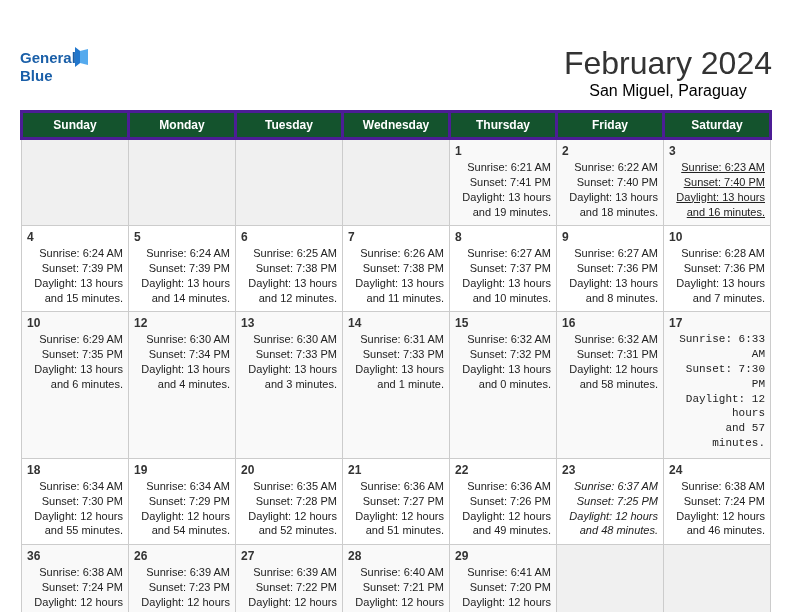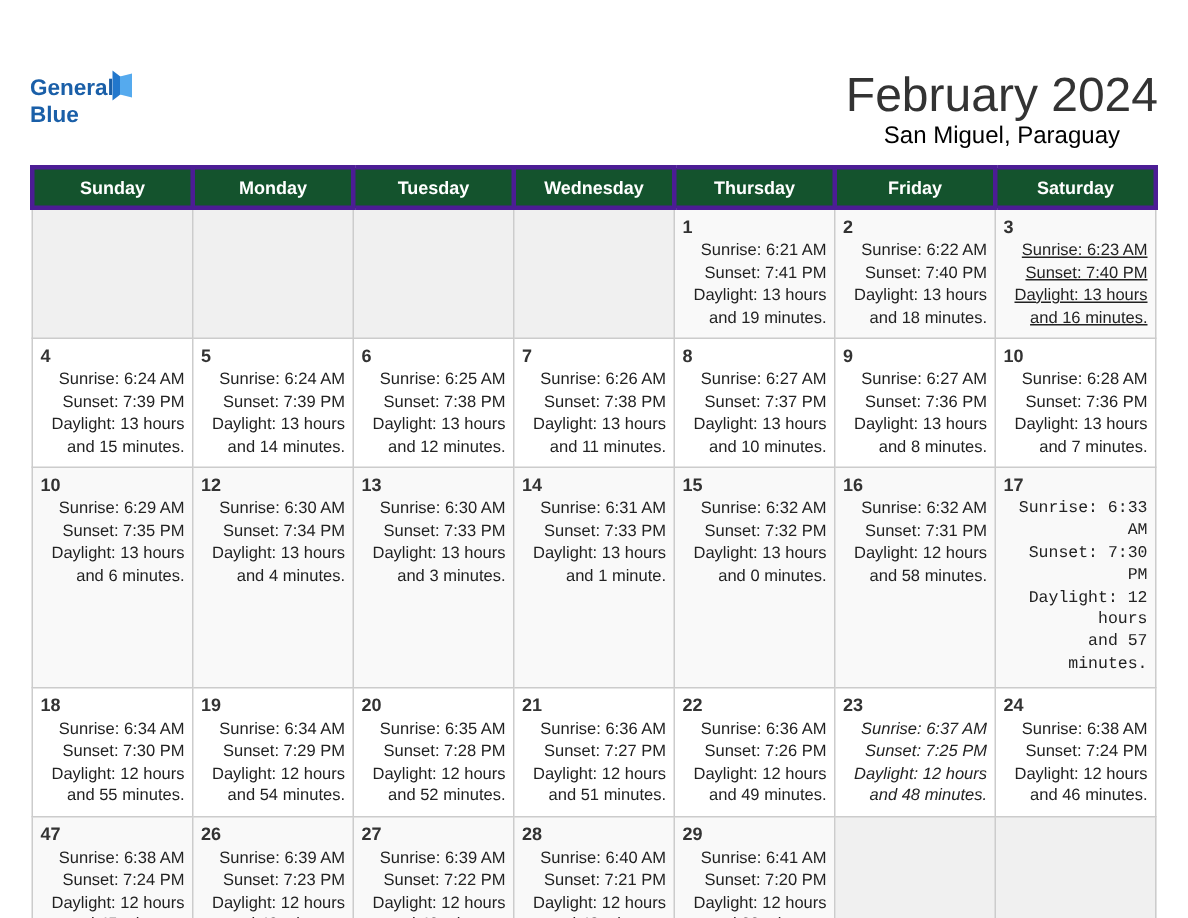--- a/index.html
+++ b/index.html
@@ -295,21 +295,21 @@
           <td>
             <span class="day-num">24</span>
             <div class="day-info" style="white-space: pre-line;">Sunrise: 6:38 AM
 Sunset: 7:24 PM
 Daylight: 12 hours
 and 46 minutes.</div>
           </td>
         </tr>
         <tr>
           <td>
-            <span class="day-num">47</span>
+            <span class="day-num">36</span>
             <div class="day-info" style="white-space: pre-line;">Sunrise: 6:38 AM
 Sunset: 7:24 PM
 Daylight: 12 hours
 and 45 minutes.</div>
           </td>
           <td>
             <span class="day-num">26</span>
             <div class="day-info" style="white-space: pre-line;">Sunrise: 6:39 AM
 Sunset: 7:23 PM
 Daylight: 12 hours

